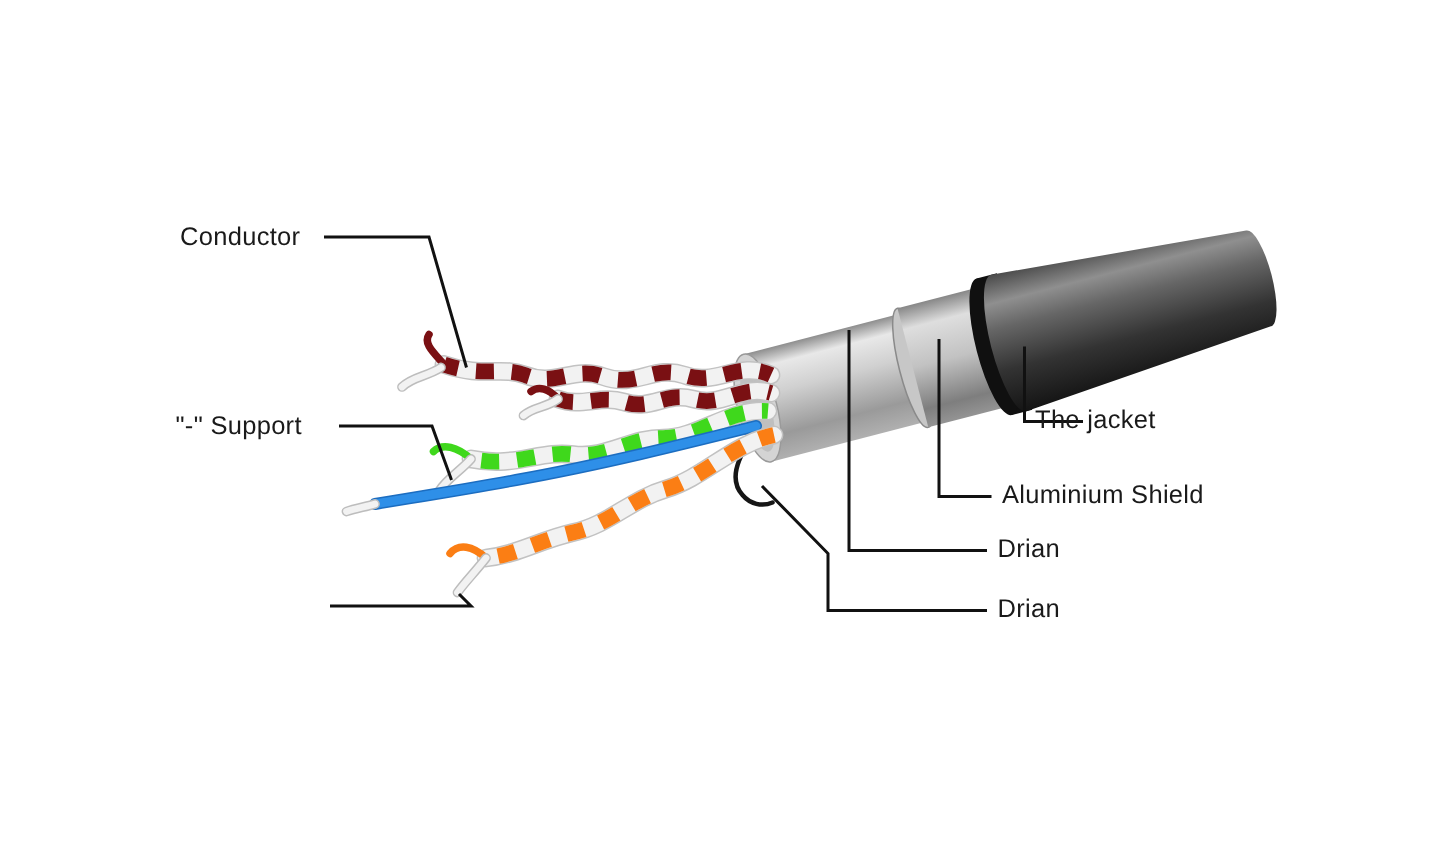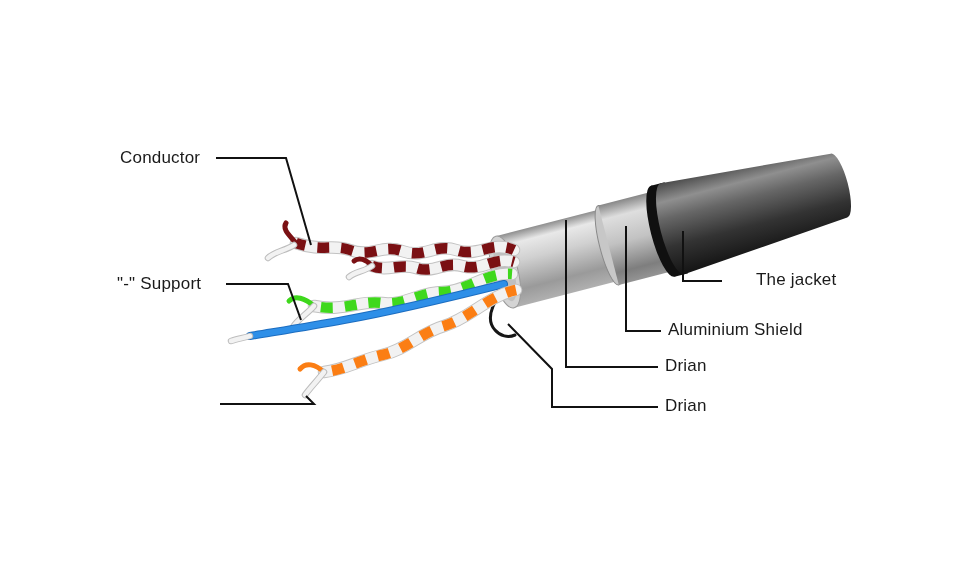--- a/index.html
+++ b/index.html
@@ -170,17 +170,17 @@
     <path class="leader" d="M226,284 L288,284 L301,320"></path>
     <path class="leader" d="M220,404 L314,404 L306,396"></path>
     <path class="leader" d="M683,231 L683,281 L722,281"></path>
     <path class="leader" d="M626,226 L626,331 L661,331"></path>
     <path class="leader" d="M566,220 L566,367 L658,367"></path>
     <path class="leader" d="M508,324 L552,369 L552,407 L658,407"></path>
   </svg>
 
   <div class="label" style="left:120px; top:148px;">Conductor</div>
   <div class="label" style="left:117px; top:274px;">"-" Support</div>
-  <div class="label" style="left:756px; top:270px;">The jacket</div>
+  <div class="label" style="left:690px; top:270px;">The jacket</div>
   <div class="label" style="left:668px; top:320px;">Aluminium Shield</div>
   <div class="label" style="left:665px; top:356px;">Drian</div>
   <div class="label" style="left:665px; top:396px;text-align:center;">Drian</div>
 </div>
 
 </body></html>

